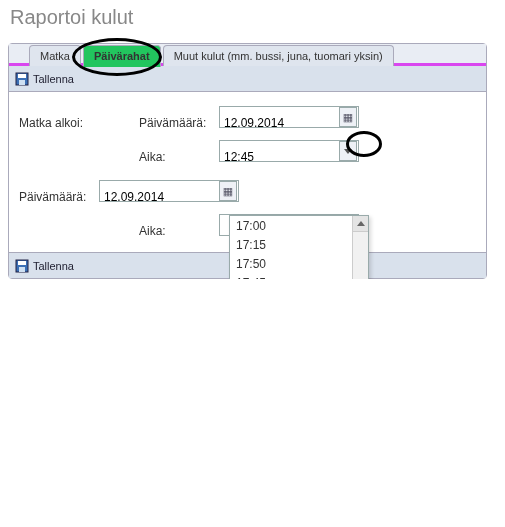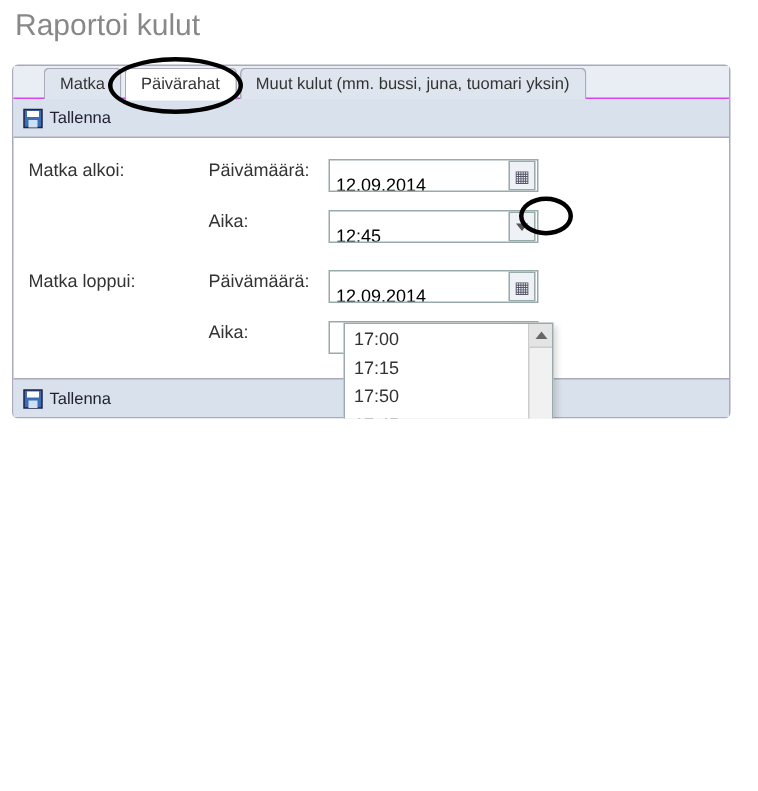--- a/index.html
+++ b/index.html
@@ -19,21 +19,21 @@
   }
   .panel {
     border: 1px solid #aab;
     margin: 0 8px;
     border-radius: 4px;
     background: #fff;
   }
   .tabs {
     position: relative;
     height: 22px;
-    border-bottom: 1px solid #d946ef;
+    border-bottom: 3px solid #d946ef;
     background: #e9edf4;
     display: flex;
     padding-left: 20px;
   }
   .tab {
     position: relative;
     top: 1px;
     height: 21px;
     line-height: 21px;
     padding: 0 10px;
@@ -41,22 +41,22 @@
     border-bottom: none;
     border-top-left-radius: 4px;
     border-top-right-radius: 4px;
     background: #dfe5ee;
     color: #333;
     margin-right: 2px;
     font-size: 11px;
     cursor: pointer;
   }
   .tab.active {
-    background: #ffffff;
-    font-weight: normal;
+    background: #22c55e;
+    font-weight: bold;
     height: 22px;
   }
   .toolbar {
     height: 26px;
     line-height: 26px;
     background: #d9e1ec;
     border-bottom: 1px solid #aab;
     padding: 0 6px;
   }
   .save-btn {
@@ -67,21 +67,21 @@
     color: #223;
     font-size: 11px;
     justify-content: space-between;
   }
   .disk-icon svg { display: block; }
   .body {
     padding: 14px 10px 4px 10px;
   }
   .row {
     display: flex;
-    align-items: flex-start;
+    align-items: flex-end;
     margin-bottom: 10px;
   }
   .lbl1 { width: 120px; flex:0 0 120px;}
   .lbl2 { width: 80px; flex:0 0 80px;}
   .control { flex: 0 0 150px; position: relative; }
   .text-input {
     width: 140px;
     height: 22px;
     border: 1px solid #9aa;
     padding: 14px 22px 2px 4px;
@@ -214,21 +214,20 @@
         <div class="lbl2">Aika:</div>
         <div class="control">
           <input class="text-input" value="12:45" style="">
           <span class="drop-btn"></span>
         </div>
       </div>
 
       <div style="height:6px"></div>
 
       <div class="row">
-        <div class="lbl1">Matka loppui:</div>
         <div class="lbl2">Päivämäärä:</div>
         <div class="control">
           <input class="text-input" value="12.09.2014" style="">
           <span class="picker-btn">
               <span class="cal-glyph">▦</span>
             </span>
         </div>
       </div>
 
       <div class="row">

